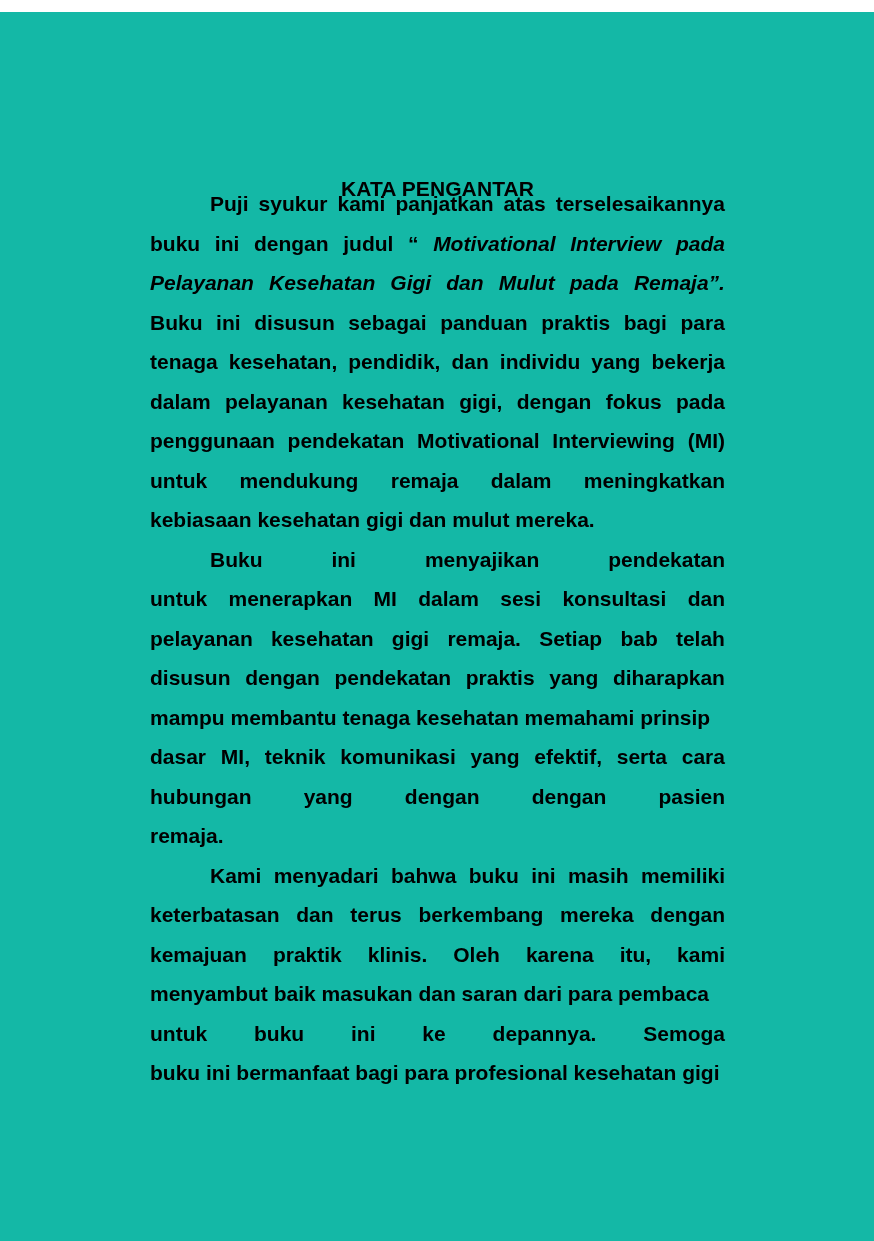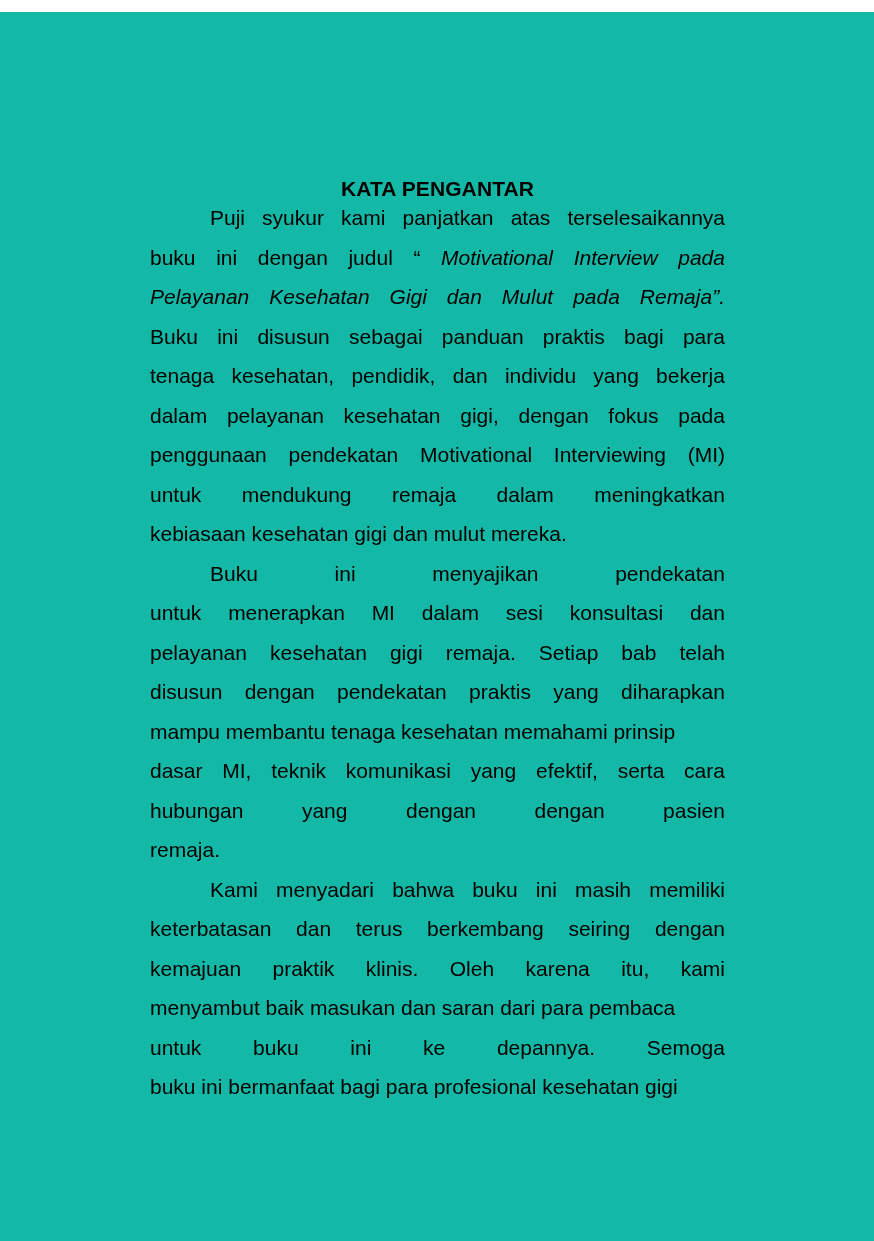--- a/index.html
+++ b/index.html
@@ -31,22 +31,23 @@
     font-weight: bold;
     letter-spacing: 0.1px;
     line-height: 26px;
     white-space: nowrap;
   }
 
   
   .body-block {
     position: absolute;
     left: 150px;
-    top: 186px;
-    width: 575px;
+    top: 172px;
+    width: 575px;
+    font-weight: bold;
   }
 
   
   .line {
     width: 575px;
     height: 39.5px;
     line-height: 39.5px;
     font-size: 21px;
     white-space: nowrap;
     overflow: visible;
@@ -228,21 +229,21 @@
           <span class="w">buku</span>
           <span class="w">ini</span>
           <span class="w">masih</span>
           <span class="w">memiliki</span>
         </div>
         <div class="line justify">
           <span class="w">keterbatasan</span>
           <span class="w">dan</span>
           <span class="w">terus</span>
           <span class="w">berkembang</span>
-          <span class="w">seiring</span>
+          <span class="w">mereka</span>
           <span class="w">dengan</span>
         </div>
         <div class="line justify">
           <span class="w">kemajuan</span>
           <span class="w">praktik</span>
           <span class="w">klinis.</span>
           <span class="w">Oleh</span>
           <span class="w">karena</span>
           <span class="w">itu,</span>
           <span class="w">kami</span>

